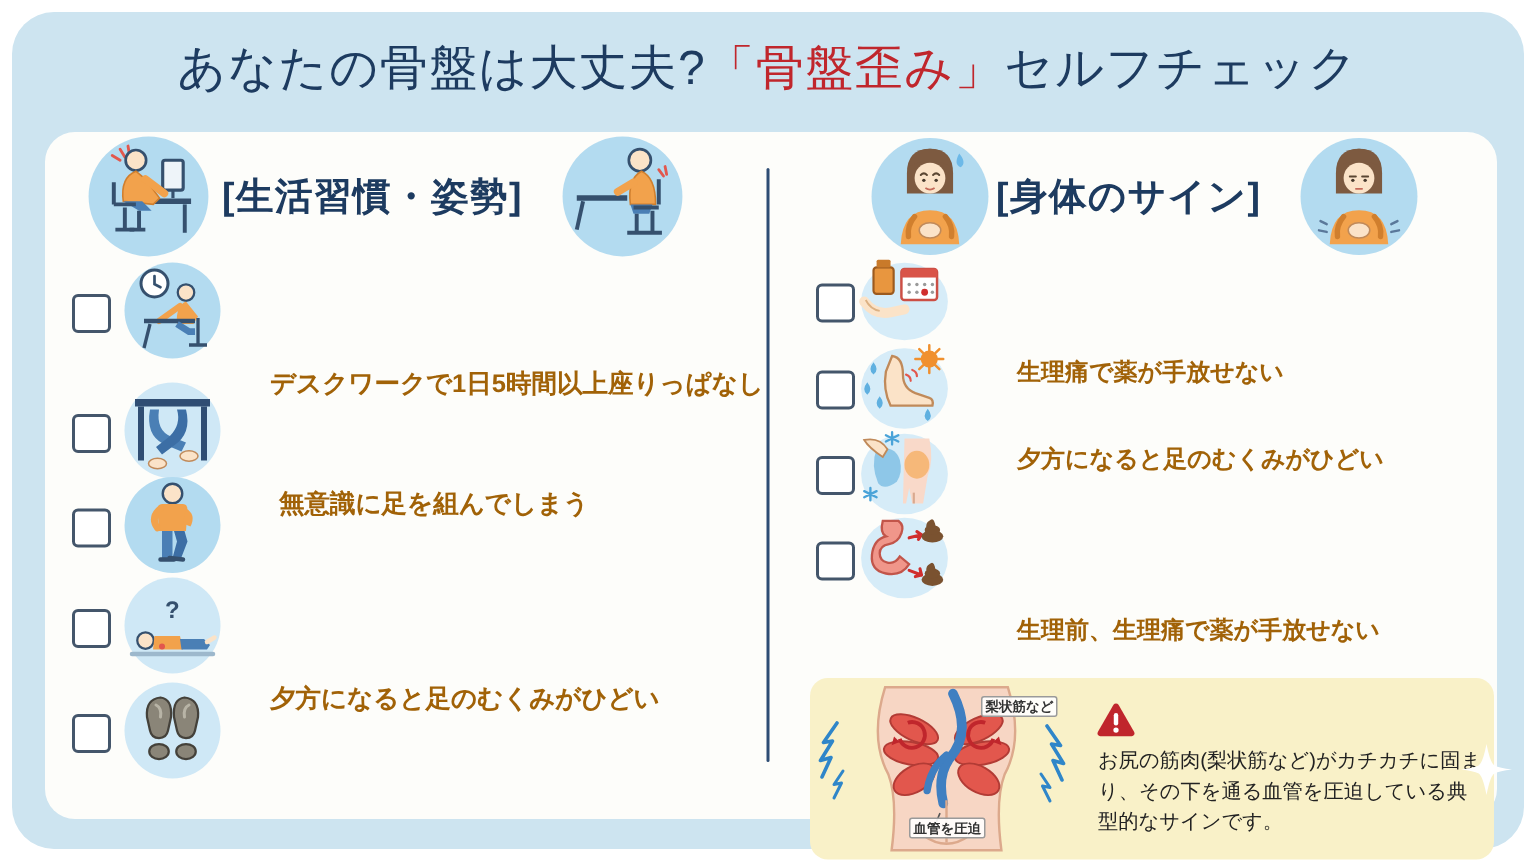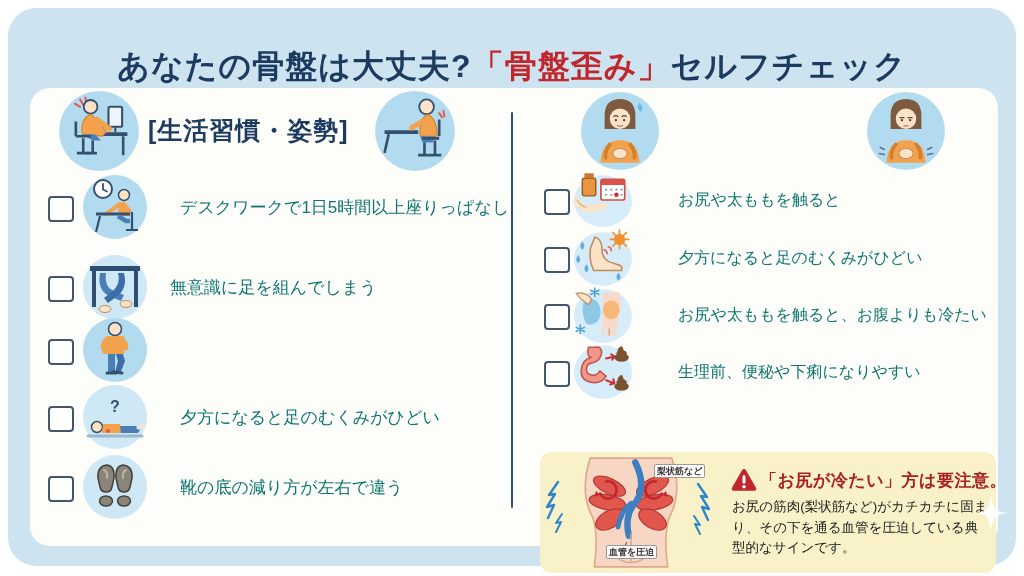--- a/index.html
+++ b/index.html
@@ -3,27 +3,27 @@
 <meta charset="utf-8">
 <style>
   html,body{margin:0;padding:0;}
   body{
     width:1024px;height:576px;position:relative;overflow:hidden;
     background:#ffffff;
     font-family:"Liberation Sans","DejaVu Sans",sans-serif;
   }
   .panel{position:absolute;left:8px;top:8px;width:1008px;height:558px;background:#cde4f0;border-radius:28px;}
   .page-title{position:absolute;left:0;top:24px;width:1024px;text-align:center;
-    font-size:32px;font-weight:700;color:#1d3b60;letter-spacing:1px;white-space:nowrap;margin-top:21px;}
+    font-size:32px;font-weight:400;color:#1d3b60;letter-spacing:1px;white-space:nowrap;}
   .page-title .hl{color:#c0262c;}
   .card{position:absolute;left:30px;top:88px;width:968px;height:458px;background:#fdfdfa;border-radius:20px;}
   .divider{position:absolute;left:481px;top:24px;width:2px;height:396px;background:#2e4d74;border-radius:1px;}
   .col-header{position:absolute;font-size:25px;font-weight:800;color:#1d3b60;text-align:left;letter-spacing:1px;white-space:nowrap;}
   .cb{position:absolute;width:22px;height:22px;border:2.5px solid #44566b;border-radius:4px;background:#ffffff;cursor:pointer;}
-  .item-label{position:absolute;font-size:17px;font-weight:400;color:#0f766e;white-space:nowrap;}
+  .item-label{position:absolute;font-size:17px;font-weight:700;color:#a16207;white-space:nowrap;margin-top:48px;}
   .item-label.wrap{white-space:pre-line;line-height:1.55;}
   .item-label.sm{font-size:16px;}
   .icon{position:absolute;}
   .warnbox{position:absolute;left:510px;top:325px;width:456px;height:121px;background:#f9f1c8;border-radius:12px;margin-top:39px;}
   .warn-title{position:absolute;left:220px;top:17px;font-size:17px;font-weight:800;color:#a91e23;white-space:nowrap;letter-spacing:.5px;}
   .warn-body{position:absolute;left:192px;top:45px;width:256px;font-size:13.5px;font-weight:400;color:#222222;line-height:1.52;}
   .ill-label{position:absolute;font-size:9px;font-weight:700;color:#333;background:rgba(255,255,255,.9);
     padding:0 2px;border:1px solid #9a9a9a;border-radius:2px;white-space:nowrap;line-height:12px;}
   .sparkle{position:absolute;left:974px;top:496px;width:34px;height:34px;}
 </style>
@@ -84,21 +84,21 @@
   <svg class="icon" style="left:52px;top:166px" width="66" height="66" viewBox="0 0 66 66">
     <circle cx="33" cy="33" r="32" fill="#cfe8f6"></circle>
     <rect x="8" y="12" width="50" height="5" fill="#2f4d73"></rect>
     <rect x="10" y="17" width="4" height="36" fill="#2f4d73"></rect>
     <rect x="52" y="17" width="4" height="36" fill="#2f4d73"></rect>
     <path d="M24 19q-2 14 8 18l10 4-3 6-12-5q-12-6-9-23z" fill="#4a7fb5"></path>
     <path d="M42 19q4 16-8 24l-8 6-4-5 9-7q8-8 5-18z" fill="#3c6ea5"></path>
     <ellipse cx="23" cy="55" rx="6" ry="3.5" fill="#fbe3c8" stroke="#c08a5a" stroke-width="1"></ellipse>
     <ellipse cx="44" cy="50" rx="6" ry="3.5" fill="#fbe3c8" stroke="#c08a5a" stroke-width="1"></ellipse>
   </svg>
-  <div class="item-label" style="left:140px;top:188px">無意識に足を組んでしまう</div>
+  <div class="item-label" style="left:156px;top:188px">無意識に足を組んでしまう</div>
 
   <div class="cb" style="left:18px;top:251px"></div>
   <svg class="icon" style="left:52px;top:229px" width="66" height="66" viewBox="0 0 66 66">
     <circle cx="33" cy="33" r="32" fill="#b3dbf0"></circle>
     <circle cx="33" cy="12" r="6.5" fill="#fbe3c8" stroke="#35506e" stroke-width="1.6"></circle>
     <path d="M26 19h14q3 0 3 4l-1 14h-18l-1-14q0-4 3-4z" fill="#f2a24c"></path>
     <path d="M42 22q7 4 3 12l-5-2" fill="#f2a24c"></path>
     <path d="M25 22q-7 6-2 13" stroke="#f2a24c" stroke-width="4.5" fill="none" stroke-linecap="round"></path>
     <path d="M26 37h7v19h-7z" fill="#4a7fb5"></path>
     <path d="M34 37h7l2 7-5 13-5-2 3-11z" fill="#3c6ea5"></path>
@@ -120,36 +120,36 @@
 
   <div class="cb" style="left:18px;top:388px"></div>
   <svg class="icon" style="left:52px;top:366px" width="66" height="66" viewBox="0 0 66 66">
     <circle cx="33" cy="33" r="32" fill="#cfe8f6"></circle>
     <path d="M25 11q8 1 7 13l-2 9q-1 5-6 5t-6-5l-2-9q-1-12 9-13z" fill="#8a8578" stroke="#44413a" stroke-width="1.5"></path>
     <ellipse cx="24" cy="47" rx="6.5" ry="5" fill="#8a8578" stroke="#44413a" stroke-width="1.5"></ellipse>
     <path d="M41 11q-8 1-7 13l2 9q1 5 6 5t6-5l2-9q1-12-9-13z" fill="#8a8578" stroke="#44413a" stroke-width="1.5"></path>
     <ellipse cx="42" cy="47" rx="6.5" ry="5" fill="#8a8578" stroke="#44413a" stroke-width="1.5"></ellipse>
     <path d="M22 16q4 2 3 8M44 16q-4 2-3 8" stroke="#b8b4a6" stroke-width="2" fill="none" stroke-linecap="round"></path>
   </svg>
-  <div class="item-label" style="left:150px;top:388px">靴の底の減り方が左右で違う</div>
 
   <svg class="icon" style="left:550px;top:3px" width="80" height="80" viewBox="0 0 78 78">
     <circle cx="39" cy="39" r="38" fill="#b3dbf0"></circle>
     <path d="M39 8q15 0 15 16v13h-30V24q0-16 15-16z" fill="#7d5a40"></path>
     <circle cx="39" cy="27" r="10" fill="#fbe3c8"></circle>
     <path d="M39 8q12 0 14 12q-6-4-14-4t-14 4q2-12 14-12z" fill="#7d5a40"></path>
     <path d="M33 25q2-2 4 0M41 25q2-2 4 0" stroke="#5a4632" stroke-width="1.3" fill="none" stroke-linecap="round"></path>
     <circle cx="35" cy="28.5" r="1.1" fill="#46392c"></circle>
       <circle cx="43" cy="28.5" r="1.1" fill="#46392c"></circle>
     <path d="M36 33.5q3 2 6 0" stroke="#c46a5a" stroke-width="1.2" fill="none"></path>
     <path d="M58 11q5 6 1 9q-5-2-1-9z" fill="#6db9e8"></path>
     <path d="M20 70q1-22 19-22t19 22z" fill="#f2a24c"></path>
     <path d="M29 52q-5 6-4 13M49 52q5 6 4 13" stroke="#d07f2e" stroke-width="3.5" fill="none" stroke-linecap="round"></path>
     <ellipse cx="39" cy="61" rx="7" ry="5" fill="#fbe3c8" stroke="#c08a5a" stroke-width="1"></ellipse>
   </svg>
+  <div class="col-header" style="left:634px;top:26px;width:204px">[身体のサイン]</div>
   <svg class="icon" style="left:836px;top:3px" width="80" height="80" viewBox="0 0 78 78">
     <circle cx="39" cy="39" r="38" fill="#b3dbf0"></circle>
     <path d="M39 8q15 0 15 16v13h-30V24q0-16 15-16z" fill="#7d5a40"></path>
     <circle cx="39" cy="27" r="10" fill="#fbe3c8"></circle>
     <path d="M39 8q12 0 14 12q-6-4-14-4t-14 4q2-12 14-12z" fill="#7d5a40"></path>
     <path d="M33 26h4M41 26h4" stroke="#5a4632" stroke-width="1.2" stroke-linecap="round"></path>
     <circle cx="35" cy="28.5" r="1.1" fill="#46392c"></circle>
       <circle cx="43" cy="28.5" r="1.1" fill="#46392c"></circle>
     <path d="M37 34h4" stroke="#c46a5a" stroke-width="1.2" stroke-linecap="round"></path>
     <path d="M20 70q1-22 19-22t19 22z" fill="#f2a24c"></path>
@@ -169,21 +169,21 @@
       <circle cx="38" cy="20" r="1.1" fill="#9a9a9a"></circle>
       <circle cx="43" cy="20" r="1.1" fill="#9a9a9a"></circle>
       <circle cx="48" cy="20" r="1.1" fill="#9a9a9a"></circle>
     <circle cx="33" cy="25" r="1.1" fill="#9a9a9a"></circle>
       <circle cx="38" cy="25" r="1.1" fill="#9a9a9a"></circle>
       <circle cx="48" cy="25" r="1.1" fill="#9a9a9a"></circle>
     <circle cx="43" cy="25" r="2.2" fill="#d02e2e"></circle>
     <path d="M4 31q7 9 17 7l9-2" stroke="#fbe3c8" stroke-width="6.5" fill="none" stroke-linecap="round"></path>
     <path d="M5 30q3 6 9 7" stroke="#dcb183" stroke-width="1.2" fill="none"></path>
   </svg>
-  <div class="item-label sm" style="left:648px;top:102px">お尻や太ももを触ると</div>
+  <div class="item-label sm" style="left:648px;top:102px">生理痛で薬が手放せない</div>
 
   <div class="cb" style="left:514px;top:159px"></div>
   <svg class="icon" style="left:542px;top:139px" width="62" height="62" viewBox="0 0 60 60">
     <ellipse cx="30" cy="31" rx="28" ry="26" fill="#d6ecf8"></ellipse>
     <circle cx="46" cy="12" r="5.5" fill="#f0902e"></circle>
     <path d="M46 3v4M46 17v4M37 12h4M51 12h4M39.5 5.5L42 8M50 16l2.5 2.5M52.5 5.5L50 8M42 16l-2.5 2.5" stroke="#f0902e" stroke-width="1.6" stroke-linecap="round"></path>
     <path d="M22 10q7 1 7 12q0 9 8 12l9 3q3 1 2 5H21q-5-10-3-22z" fill="#fbe3c8" stroke="#c08a5a" stroke-width="1.5"></path>
     <path d="M31 22q3 1 3 4M35 19q3 1 3 4" stroke="#e2574d" stroke-width="1.4" fill="none" stroke-linecap="round"></path>
     <path d="M10 14q4 5 0 8q-4-3 0-8zM6 27q4 5 0 8q-4-3 0-8zM14 36q4 5 0 8q-4-3 0-8zM45 44q4 5 0 8q-4-3 0-8z" fill="#5fb0e0"></path>
   </svg>
@@ -195,38 +195,37 @@
     <path d="M30 8h16q3 14-1 24l-3 18h-7l-2-10-2 10h-2z" fill="#f9d9c9"></path>
     <ellipse cx="38" cy="25" rx="8" ry="9" fill="#f6b26b" opacity="0.85"></ellipse>
     <path d="M12 15q12-3 15 7q2 8-2 14q-8 6-12 1q-5-12-1-22z" fill="#8ec7e8"></path>
     <path d="M4 9q10-2 15 6l-3 5q-9-6-12-11z" fill="#fbe3c8" stroke="#c08a5a" stroke-width="1.2"></path>
     <g stroke="#4aa3d8" stroke-width="1.5" stroke-linecap="round">
       <path d="M22 4v8M18 6l8 4M26 6l-8 4"></path>
       <path d="M8 40v8M4 42l8 4M12 42l-8 4"></path>
     </g>
     <path d="M36 50v-7" stroke="#d9a98f" stroke-width="1.4"></path>
   </svg>
-  <div class="item-label sm" style="left:648px;top:217px">お尻や太ももを触ると、お腹よりも冷たい</div>
 
   <div class="cb" style="left:514px;top:273px"></div>
   <svg class="icon" style="left:542px;top:253px" width="62" height="62" viewBox="0 0 60 60">
     <ellipse cx="30" cy="30" rx="28" ry="26" fill="#d6ecf8"></ellipse>
     <path d="M16 6q-2 8 2 10q-8 2-9 12t9 12q10 2 15-6l-6-5q-3 5-8 4t-5-6q0-5 6-6t8-7q2-5-2-8z" fill="#f0968a" stroke="#c2554a" stroke-width="1.5"></path>
     <path d="M33 17l8-2m0 0l-3-2m3 2l-2 3" stroke="#d02e2e" stroke-width="2" fill="none" stroke-linecap="round"></path>
     <path d="M33 38l8 3m0 0l-1-4m1 4l-4 1" stroke="#d02e2e" stroke-width="2" fill="none" stroke-linecap="round"></path>
     <g fill="#7a5230">
       <ellipse cx="48" cy="16" rx="7" ry="4"></ellipse>
         <ellipse cx="48" cy="12" rx="5" ry="3.2"></ellipse>
         <path d="M46 6q2-2 3 0t1 4h-6q0-3 2-4z"></path>
       <ellipse cx="48" cy="44" rx="7" ry="4"></ellipse>
         <ellipse cx="48" cy="40" rx="5" ry="3.2"></ellipse>
         <path d="M46 34q2-2 3 0t1 4h-6q0-3 2-4z"></path>
     </g>
   </svg>
-  <div class="item-label sm" style="left:648px;top:274px">生理前、便秘や下痢になりやすい</div>
+  <div class="item-label sm" style="left:648px;top:274px">生理前、生理痛で薬が手放せない</div>
 
   <div class="warnbox">
     <svg class="icon" style="left:4px;top:28px" width="20" height="60" viewBox="0 0 20 60">
       <path d="M14 2L5 15l6-1-8 13 7-2-6 13" stroke="#2f86c9" stroke-width="2.4" fill="none" stroke-linejoin="round" stroke-linecap="round"></path>
       <path d="M18 34l-6 9 5-1-5 10" stroke="#2f86c9" stroke-width="2" fill="none" stroke-linejoin="round" stroke-linecap="round"></path>
     </svg>
     <svg class="icon" style="left:26px;top:4px" width="130" height="113" viewBox="0 0 120 105">
       <path d="M22 2q-10 32 2 54q6 16 2 47h68q-4-31 2-47q12-22 2-54z" fill="#f7d6c4" stroke="#dca98c" stroke-width="1.5"></path>
       <g fill="#e2574d" stroke="#b23b35" stroke-width="1.2">
         <ellipse cx="40" cy="28" rx="16" ry="7" transform="rotate(25 40 28)"></ellipse>
@@ -250,20 +249,19 @@
       <path d="M6 2l9 13-6-1 8 13-7-2 6 13" stroke="#2f86c9" stroke-width="2.4" fill="none" stroke-linejoin="round" stroke-linecap="round"></path>
       <path d="M2 34l6 9-5-1 5 10" stroke="#2f86c9" stroke-width="2" fill="none" stroke-linejoin="round" stroke-linecap="round"></path>
     </svg>
     <span class="ill-label" style="left:114px;top:12px">梨状筋など</span>
     <span class="ill-label" style="left:66px;top:93px">血管を圧迫</span>
     <svg class="icon" style="left:190px;top:15px" width="28" height="25" viewBox="0 0 30 27">
       <path d="M13.2 3.1a2.1 2.1 0 0 1 3.6 0l11.3 19.5a2.1 2.1 0 0 1-1.8 3.1H3.7a2.1 2.1 0 0 1-1.8-3.1z" fill="#c0262c"></path>
       <rect x="13.4" y="9" width="3.2" height="9" rx="1.6" fill="#ffffff"></rect>
       <circle cx="15" cy="21.3" r="1.9" fill="#ffffff"></circle>
     </svg>
-    <div class="warn-title">「お尻が冷たい」方は要注意。</div>
     <div class="warn-body">お尻の筋肉(梨状筋など)がカチカチに固まり、その下を通る血管を圧迫している典型的なサインです。</div>
   </div>
 </div>
 
 <svg class="sparkle" viewBox="0 0 34 34">
   <path d="M17 0q2.5 13 5.5 14.5T34 17q-8.5 1-11.5 2.5T17 34q-2.5-13-5.5-14.5T0 17q8.5-1 11.5-2.5T17 0z" fill="#ffffff"></path>
 </svg>
 
 </body></html>

